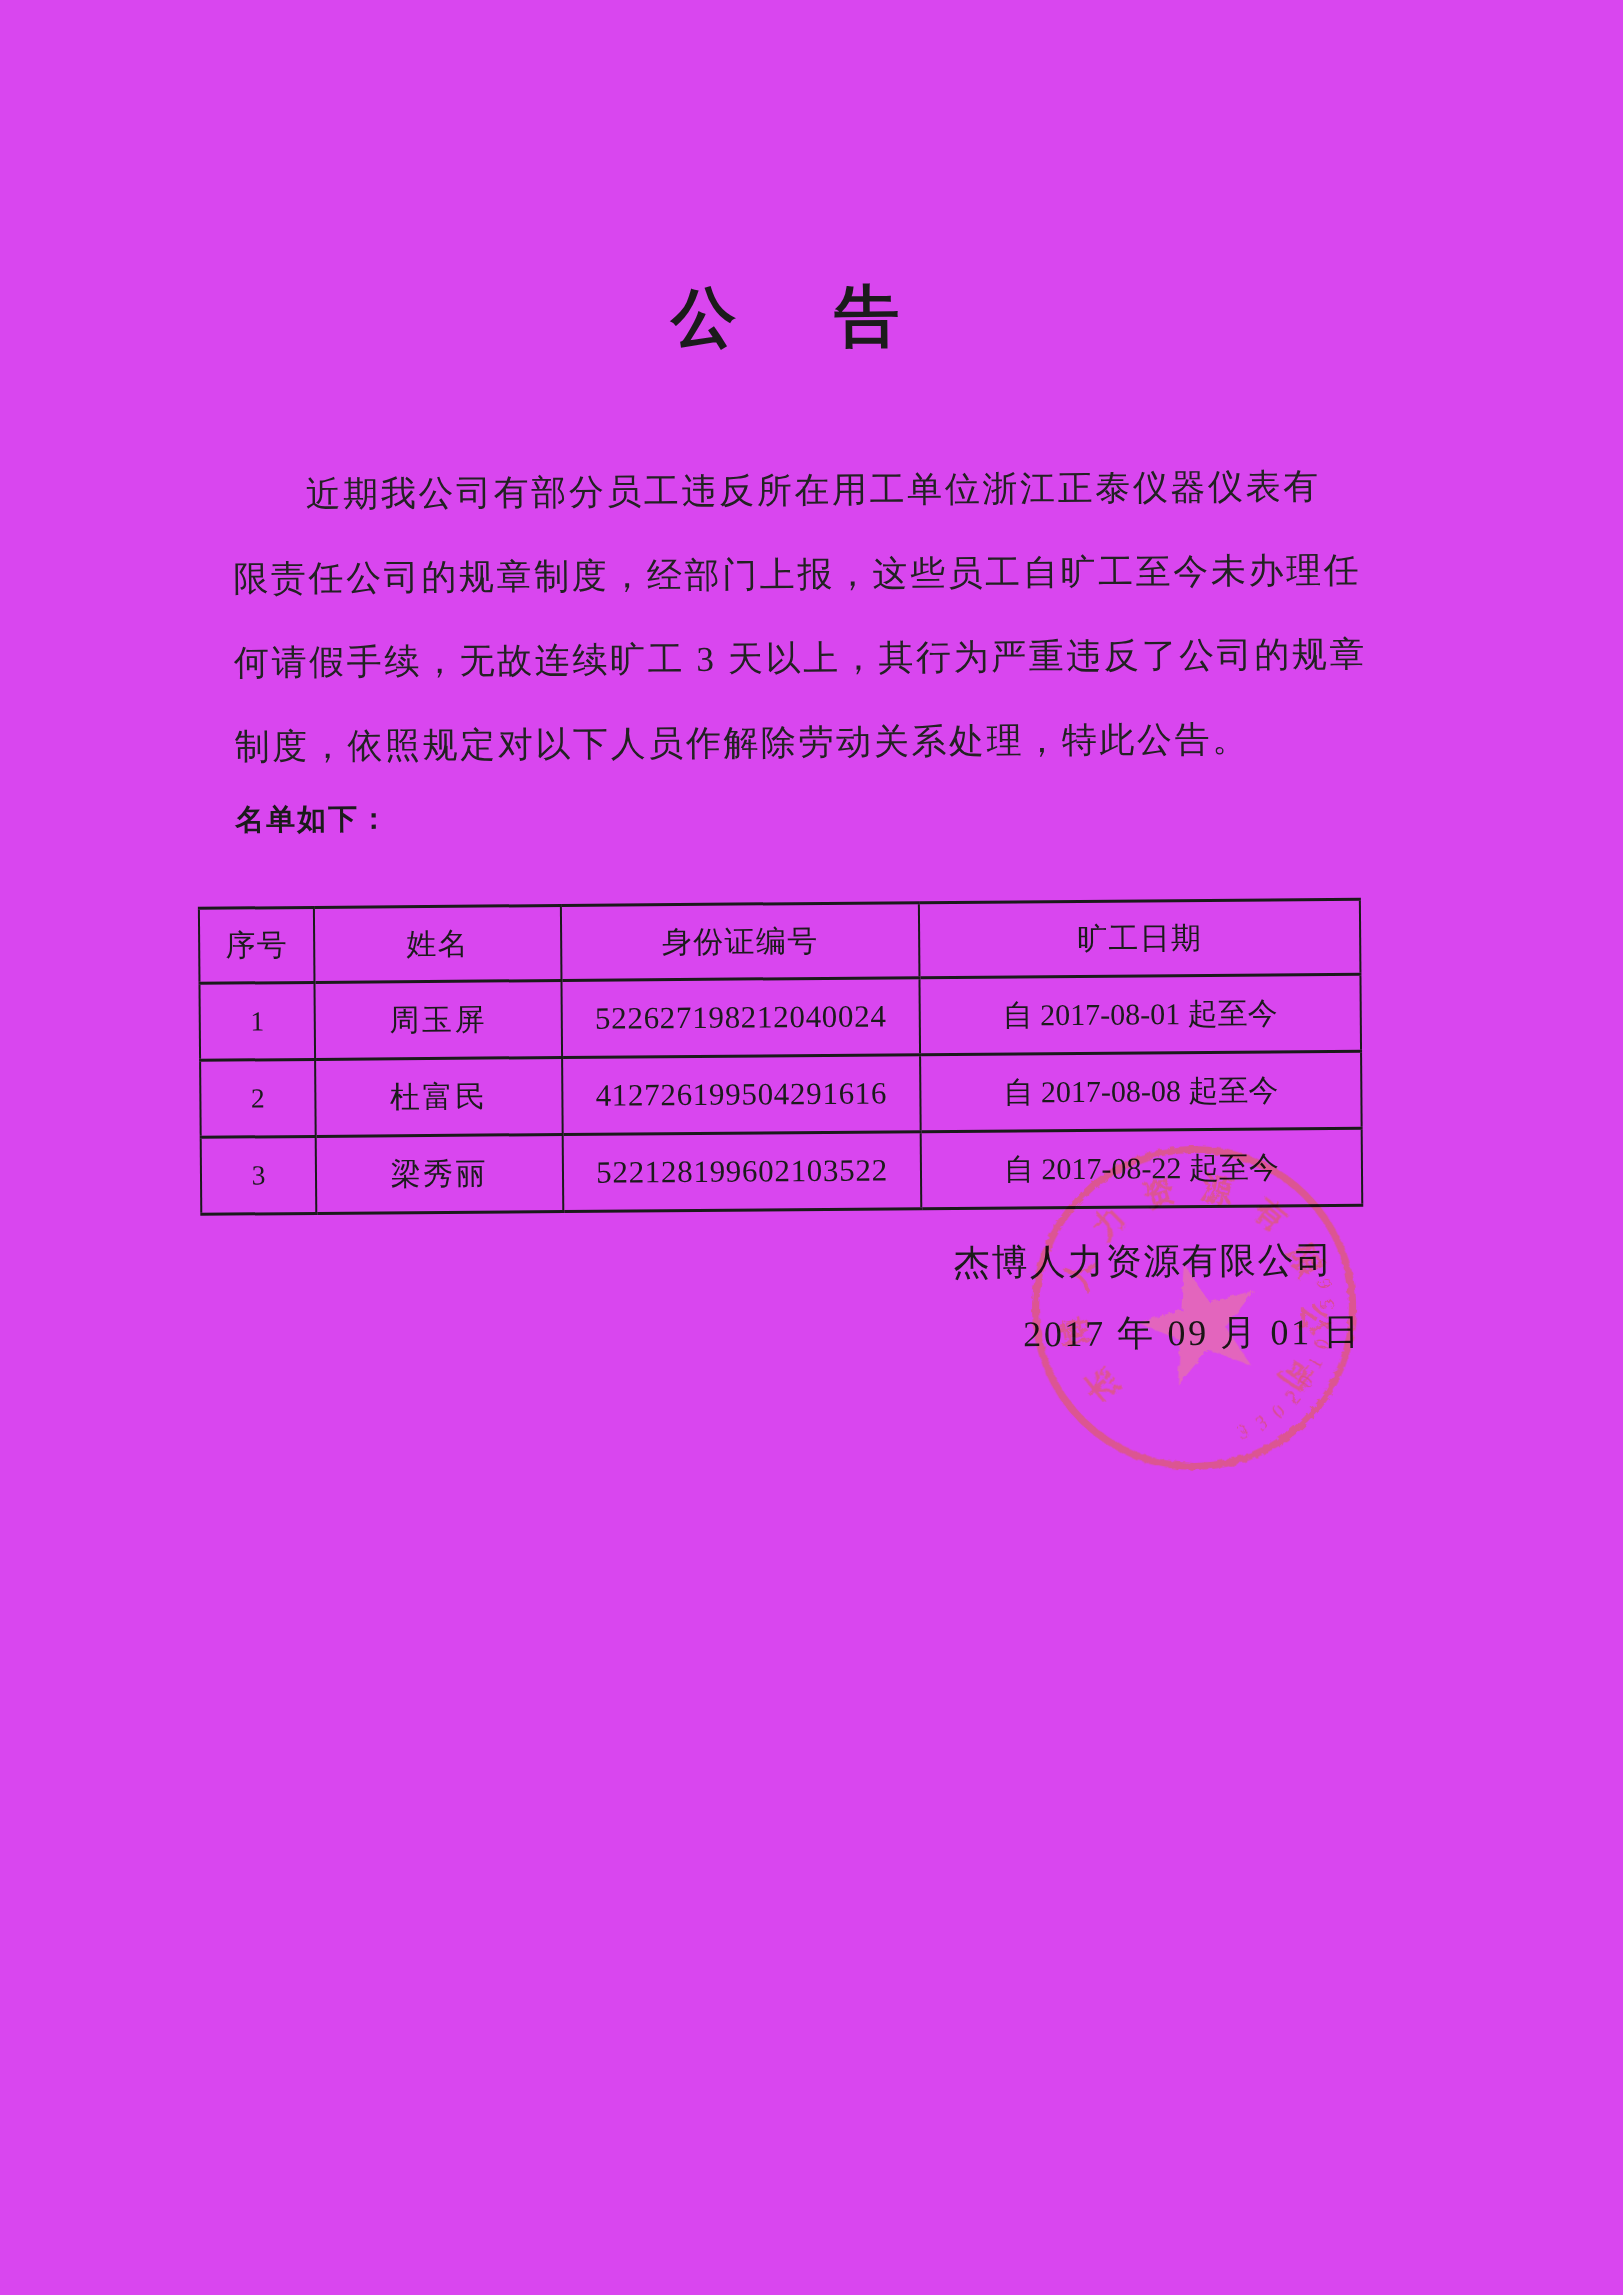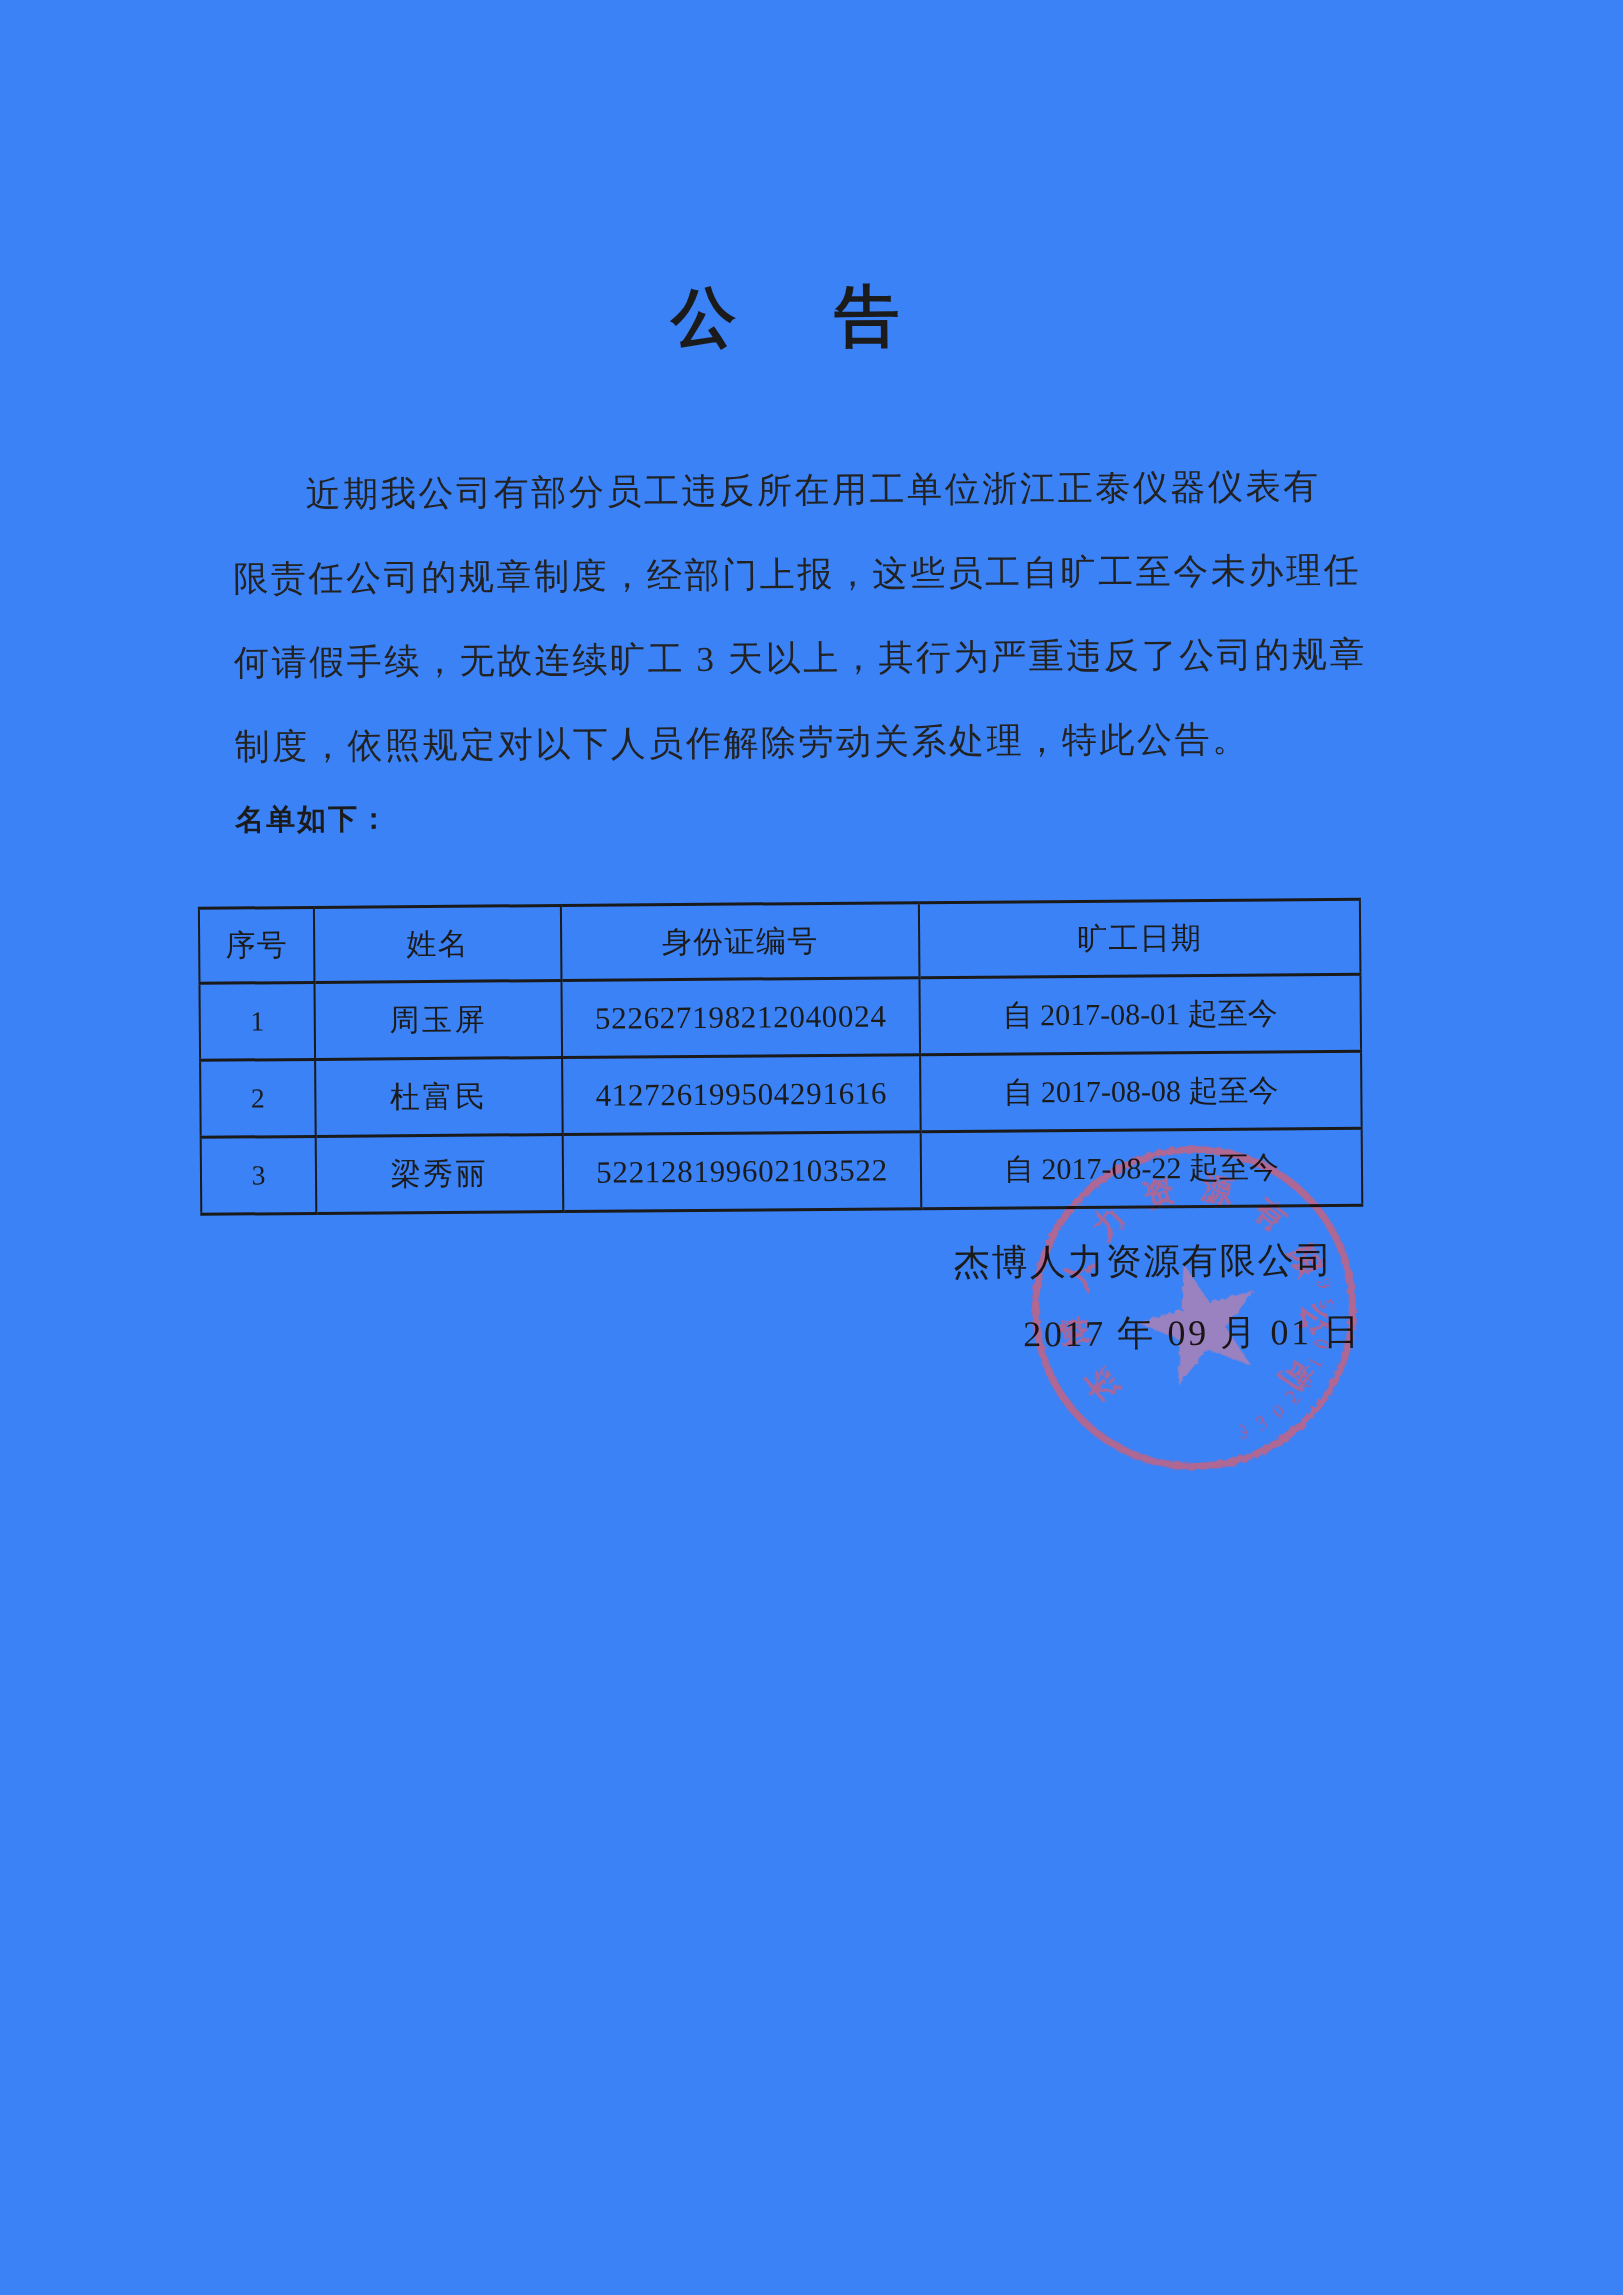--- a/index.html
+++ b/index.html
@@ -1,20 +1,20 @@
 <!DOCTYPE html>
 <html style="font-size:10.5px"><head>
 <meta charset="utf-8">
 <style>
   html, body { margin: 0; padding: 0; background: #e8e8e8; }
   .page {
     position: relative;
     width: 1623px;
     height: 2295px;
-    background: #3b82f6;
+    background: #d946ef;
     overflow: hidden;
     font-family: "Liberation Serif", "DejaVu Serif", serif;
     color: #1b1b1b;
   }
   .tilt {
     position: absolute;
     inset: 0;
     transform: rotate(-0.45deg);
     transform-origin: 812px 1047px;
   }

